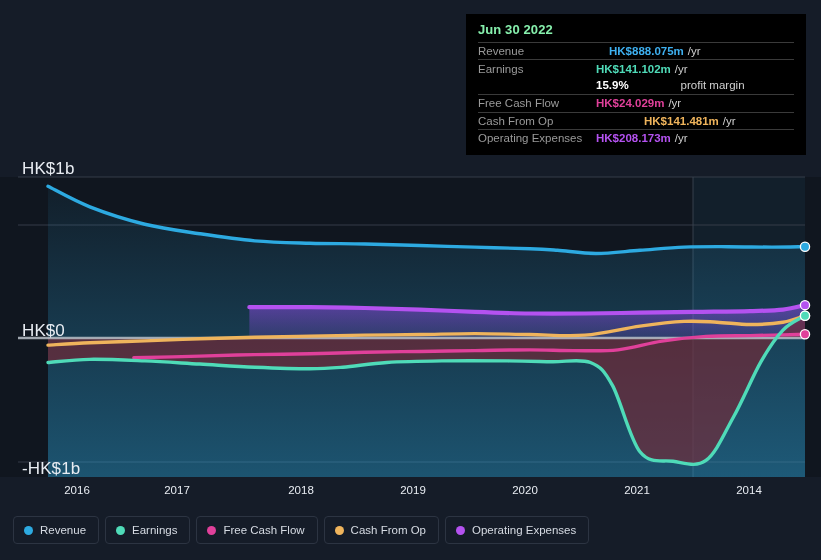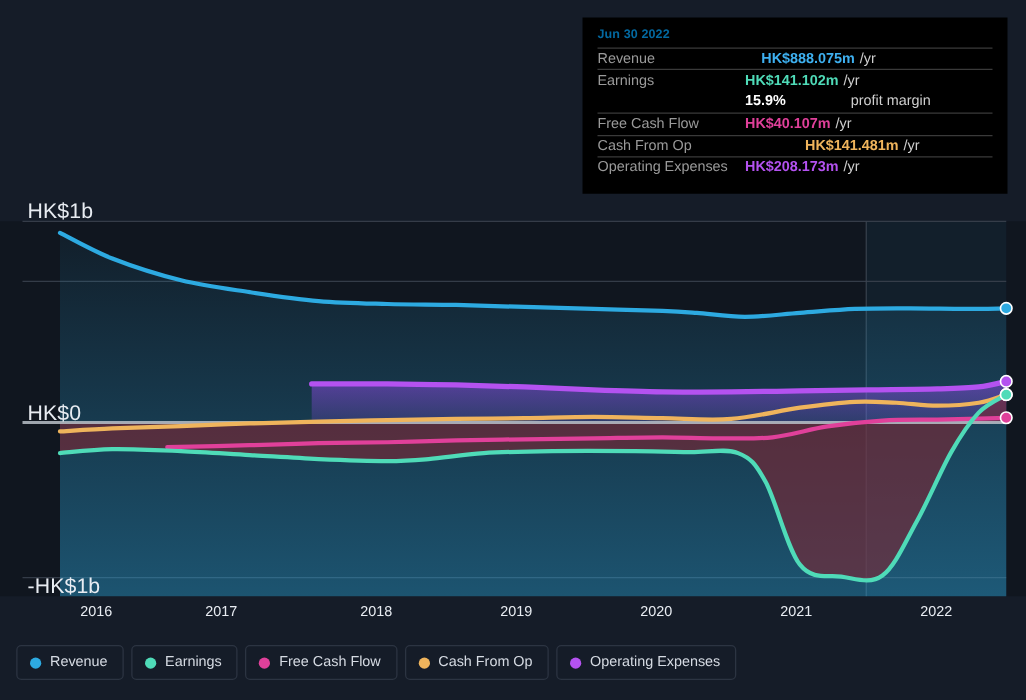--- a/index.html
+++ b/index.html
@@ -38,21 +38,21 @@
 
   
   #tooltip {
     position: absolute;
     left: 466px; top: 14px;
     width: 340px; height: 141px;
     background: #000000;
     padding: 8px 12px 6px 12px;
   }
   #tooltip-date {
-    font-size: 10px; color: #0369a1; font-weight: 600;
+    font-size: 13px; color: #86efac; font-weight: 600;
     padding-bottom: 5px; letter-spacing: .1px;
   }
   .tt-row {
     display: flex; align-items: center;
     height: 17.4px;
     border-top: 1px solid #3a3a3a;
     font-size: 11.5px;
   }
   .tt-row.noline { border-top: none; }
   .tt-label { width: 118px; color: #9a9a9a; white-space: nowrap; }
@@ -124,21 +124,21 @@
   <div class="y-label" id="y-zero">HK$0</div>
   <div class="y-label" id="y-bottom">-HK$1b</div>
 
   <div id="x-axis">
       <div class="x-label" style="left: 77px;">2016</div>
       <div class="x-label" style="left: 177px;">2017</div>
       <div class="x-label" style="left: 301px;">2018</div>
       <div class="x-label" style="left: 413px;">2019</div>
       <div class="x-label" style="left: 525px;">2020</div>
       <div class="x-label" style="left: 637px;">2021</div>
-      <div class="x-label" style="left: 749px;">2022</div>
+      <div class="x-label" style="left: 749px;">2014</div>
     </div>
 
   <div id="tooltip">
     <div id="tooltip-date">Jun 30 2022</div>
     <div id="tooltip-rows">
         <div class="tt-row">
           <span class="tt-label">Revenue</span>
           <span class="tt-value" style="color: rgb(62, 176, 240); padding-left: 13px;">HK$888.075m</span>
           <span class="tt-unit">/yr</span>
         </div>
@@ -147,21 +147,21 @@
           <span class="tt-value" style="color: rgb(79, 219, 184);">HK$141.102m</span>
           <span class="tt-unit">/yr</span>
         </div>
         <div class="tt-row noline">
           <span class="tt-label"></span>
           <span class="tt-value" style="color: rgb(255, 255, 255);">15.9%</span>
           <span class="tt-sub">profit margin</span>
         </div>
         <div class="tt-row">
           <span class="tt-label">Free Cash Flow</span>
-          <span class="tt-value" style="color: rgb(224, 64, 154);">HK$40.107m</span>
+          <span class="tt-value" style="color: rgb(224, 64, 154);">HK$24.029m</span>
           <span class="tt-unit">/yr</span>
         </div>
         <div class="tt-row">
           <span class="tt-label">Cash From Op</span>
           <span class="tt-value" style="color: rgb(239, 180, 92); padding-left: 48px;">HK$141.481m</span>
           <span class="tt-unit">/yr</span>
         </div>
         <div class="tt-row">
           <span class="tt-label">Operating Expenses</span>
           <span class="tt-value" style="color: rgb(180, 82, 240);">HK$208.173m</span>

